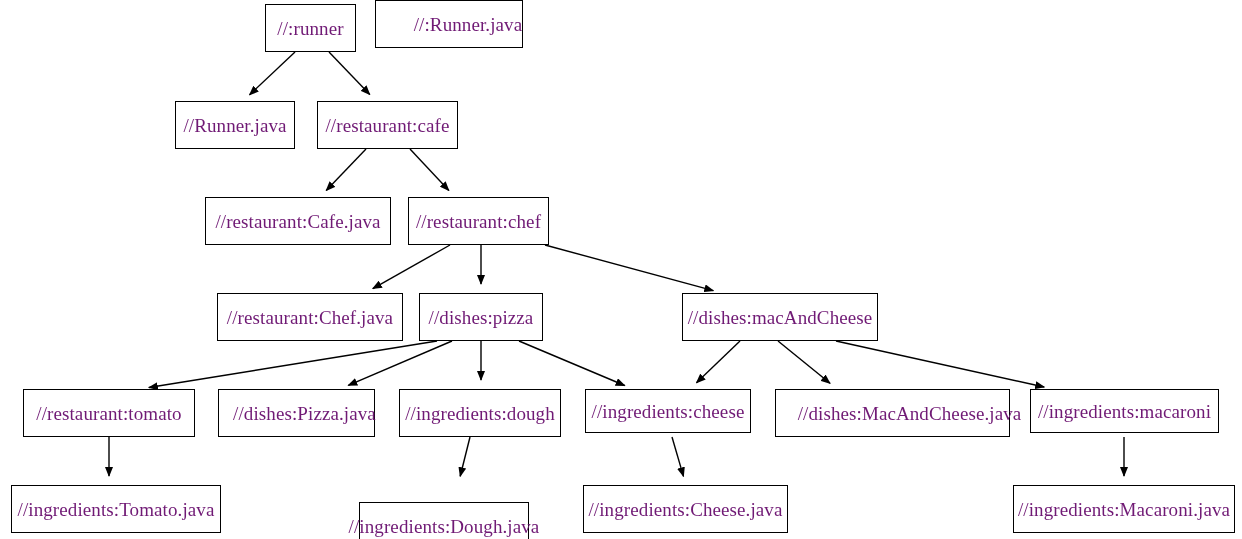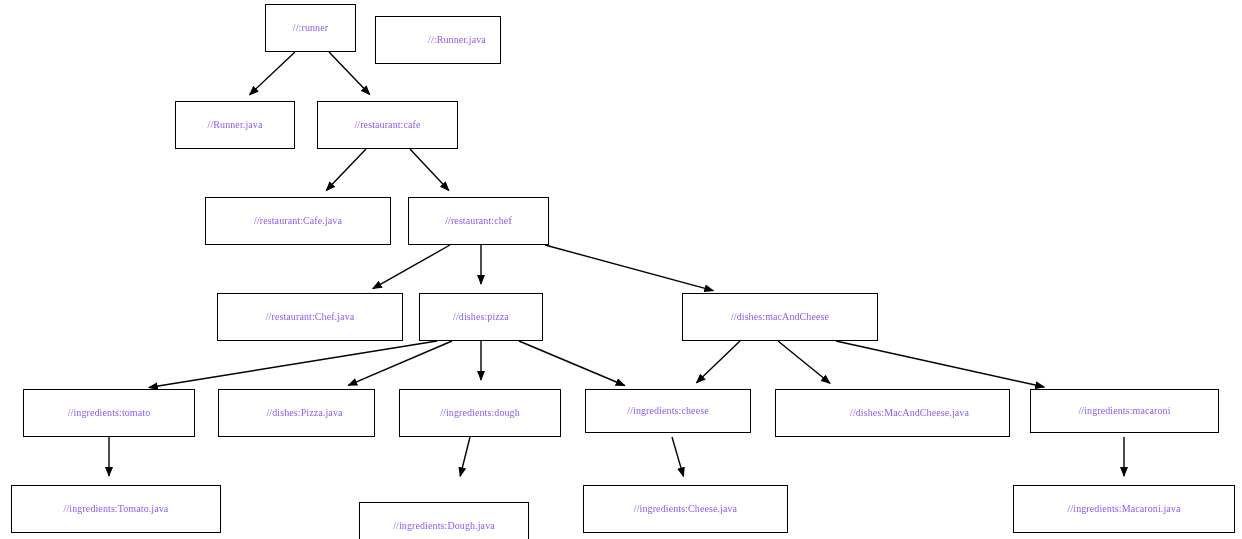--- a/index.html
+++ b/index.html
@@ -25,22 +25,22 @@
   }
   .graph-node {
     position: absolute;
     box-sizing: border-box;
     border: 1px solid #000000;
     background: #ffffff;
     display: flex;
     align-items: center;
     justify-content: center;
     white-space: nowrap;
-    color: #8b5cf6;
-    font-size: 10px;
+    color: #701a75;
+    font-size: 19px;
     line-height: 1;
     letter-spacing: 0.1px;
   }
 </style>
 </head>
 <body>
 
 <div id="graph-canvas" style="width: 1242px; height: 539px; background: rgb(255, 255, 255);">
 
   <svg id="edge-layer" viewBox="0 0 1242 539" xmlns="http://www.w3.org/2000/svg">
@@ -66,29 +66,29 @@
         <line x1="836" y1="341" x2="1044.2124149596598" y2="387.05620238739016" stroke="#000000" stroke-width="1.4" marker-end="url(#arrowhead)"></line>
         <line x1="109" y1="437" x2="109" y2="476" stroke="#000000" stroke-width="1.4" marker-end="url(#arrowhead)"></line>
         <line x1="470" y1="437" x2="460.182820625327" y2="476.268717498692" stroke="#000000" stroke-width="1.4" marker-end="url(#arrowhead)"></line>
         <line x1="672" y1="437" x2="683.48" y2="476.36" stroke="#000000" stroke-width="1.4" marker-end="url(#arrowhead)"></line>
         <line x1="1124" y1="437" x2="1124" y2="476" stroke="#000000" stroke-width="1.4" marker-end="url(#arrowhead)"></line>
       </g>
   </svg>
 
   <div id="nodes-group">
       <div class="graph-node" style="left: 265px; top: 4px; width: 91px; height: 48px; border-color: rgb(0, 0, 0); background: rgb(255, 255, 255);">//:runner</div>
-      <div class="graph-node" style="left: 375px; top: 16px; width: 126px; height: 48px; border-color: rgb(0, 0, 0); background: rgb(255, 255, 255); padding-left: 38px;">//:Runner.java</div>
+      <div class="graph-node" style="left: 375px; top: 0; width: 148px; height: 48px; border-color: rgb(0, 0, 0); background: rgb(255, 255, 255); padding-left: 38px;">//:Runner.java</div>
       <div class="graph-node" style="left: 175px; top: 101px; width: 120px; height: 48px; border-color: rgb(0, 0, 0); background: rgb(255, 255, 255);">//Runner.java</div>
       <div class="graph-node" style="left: 317px; top: 101px; width: 141px; height: 48px; border-color: rgb(0, 0, 0); background: rgb(255, 255, 255);">//restaurant:cafe</div>
       <div class="graph-node" style="left: 205px; top: 197px; width: 186px; height: 48px; border-color: rgb(0, 0, 0); background: rgb(255, 255, 255);">//restaurant:Cafe.java</div>
       <div class="graph-node" style="left: 408px; top: 197px; width: 141px; height: 48px; border-color: rgb(0, 0, 0); background: rgb(255, 255, 255);">//restaurant:chef</div>
       <div class="graph-node" style="left: 217px; top: 293px; width: 186px; height: 48px; border-color: rgb(0, 0, 0); background: rgb(255, 255, 255);">//restaurant:Chef.java</div>
       <div class="graph-node" style="left: 419px; top: 293px; width: 124px; height: 48px; border-color: rgb(0, 0, 0); background: rgb(255, 255, 255);">//dishes:pizza</div>
       <div class="graph-node" style="left: 682px; top: 293px; width: 196px; height: 48px; border-color: rgb(0, 0, 0); background: rgb(255, 255, 255);">//dishes:macAndCheese</div>
-      <div class="graph-node" style="left: 23px; top: 389px; width: 172px; height: 48px; border-color: rgb(0, 0, 0); background: rgb(255, 255, 255);">//ingredients:tomato</div>
+      <div class="graph-node" style="left: 23px; top: 389px; width: 172px; height: 48px; border-color: rgb(0, 0, 0); background: rgb(255, 255, 255);">//restaurant:tomato</div>
       <div class="graph-node" style="left: 218px; top: 389px; width: 157px; height: 48px; border-color: rgb(0, 0, 0); background: rgb(255, 255, 255); padding-left: 16px;">//dishes:Pizza.java</div>
       <div class="graph-node" style="left: 399px; top: 389px; width: 162px; height: 48px; border-color: rgb(0, 0, 0); background: rgb(255, 255, 255);">//ingredients:dough</div>
       <div class="graph-node" style="left: 585px; top: 389px; width: 166px; height: 44px; border-color: rgb(0, 0, 0); background: rgb(255, 255, 255);">//ingredients:cheese</div>
       <div class="graph-node" style="left: 775px; top: 389px; width: 235px; height: 48px; border-color: rgb(0, 0, 0); background: rgb(255, 255, 255); padding-left: 34px;">//dishes:MacAndCheese.java</div>
       <div class="graph-node" style="left: 1030px; top: 389px; width: 189px; height: 44px; border-color: rgb(0, 0, 0); background: rgb(255, 255, 255);">//ingredients:macaroni</div>
       <div class="graph-node" style="left: 5px; top: 485px; width: 210px; height: 48px; border-color: rgb(0, 0, 0); background: rgb(255, 255, 255); margin-left: 6px;">//ingredients:Tomato.java</div>
       <div class="graph-node" style="left: 359px; top: 485px; width: 170px; height: 48px; border-color: rgb(0, 0, 0); background: rgb(255, 255, 255); margin-top: 17px;">//ingredients:Dough.java</div>
       <div class="graph-node" style="left: 583px; top: 485px; width: 205px; height: 48px; border-color: rgb(0, 0, 0); background: rgb(255, 255, 255);">//ingredients:Cheese.java</div>
       <div class="graph-node" style="left: 1013px; top: 485px; width: 222px; height: 48px; border-color: rgb(0, 0, 0); background: rgb(255, 255, 255);">//ingredients:Macaroni.java</div>
     </div>

